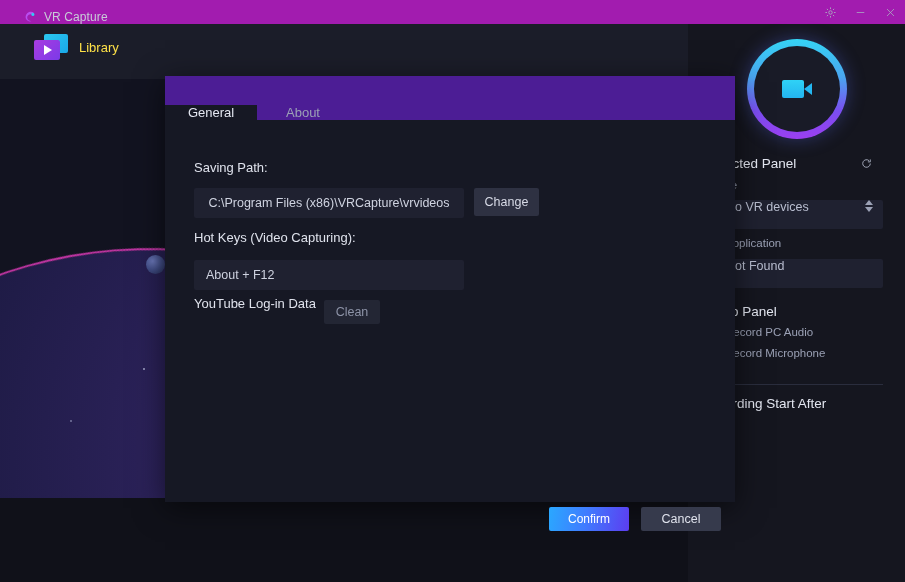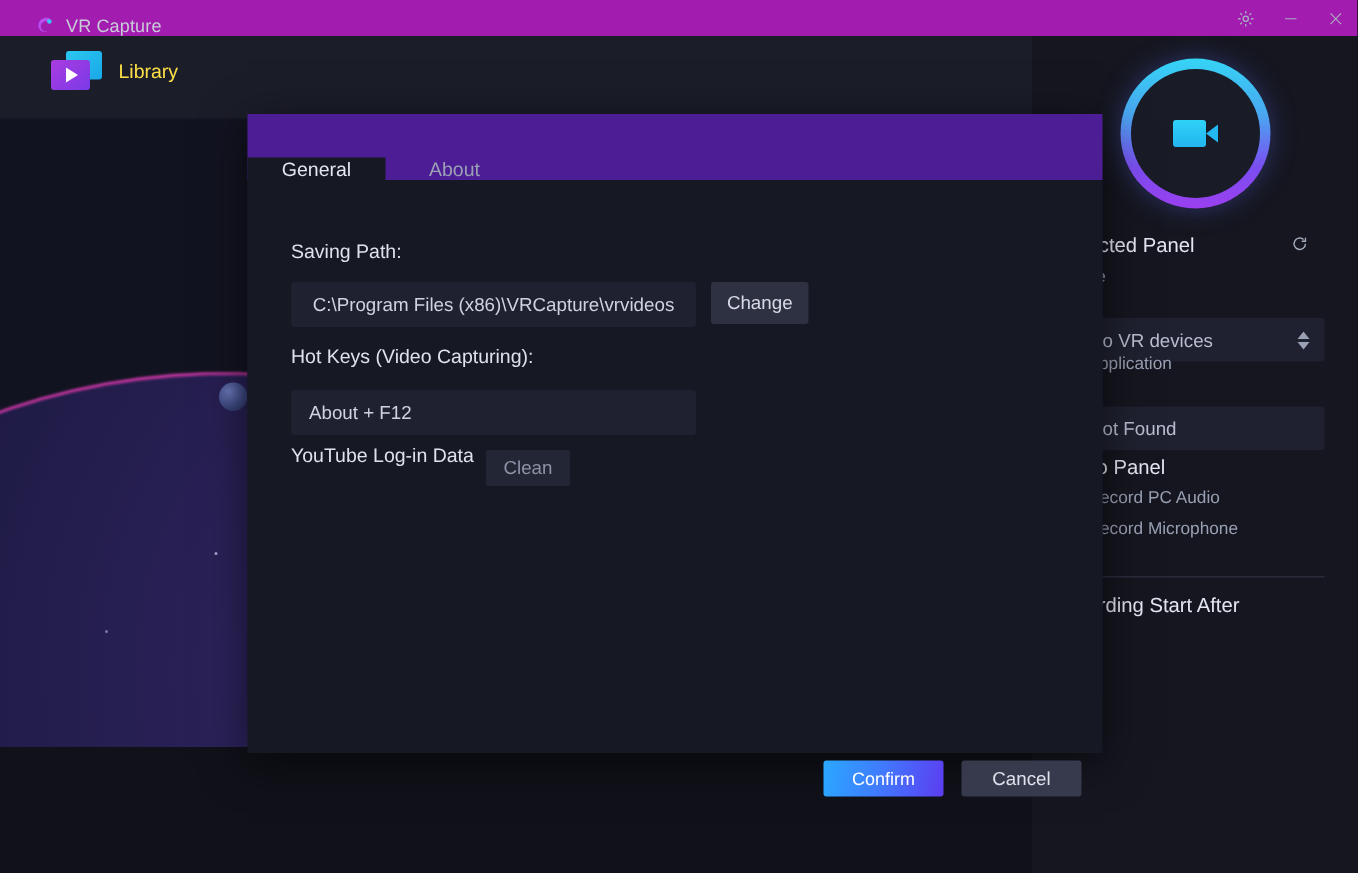--- a/index.html
+++ b/index.html
@@ -105,22 +105,22 @@
   .cam { position: relative; width: 30px; height: 18px; }
   .cam .body { position: absolute; left: 0; top: 0; width: 22px; height: 18px; border-radius: 2px;
     background: linear-gradient(180deg,#2fd2f6 0%, #23b5f0 100%); }
   .cam .lens { position: absolute; right: 0; top: 3px; width: 0; height: 0;
     border-right: 8px solid #24b8f2; border-top: 6px solid transparent; border-bottom: 6px solid transparent; }
 
   .rp-sec-title { position: absolute; font-size: 13.5px; color: #e3e6f0; }
   .rp-sub { position: absolute; font-size: 11.5px; color: #9aa0b4; }
   .rp-field {
     position: absolute; background: #1f2130; border-radius: 2px;
-    display: flex; align-items: center; padding: 0 10px;
-    font-size: 12.5px; color: #b9bed0; margin-top: 12px;
+    display: flex; align-items: flex-start; padding: 0 10px;
+    font-size: 12.5px; color: #b9bed0;
   }
   .rp-spin { margin-left: auto; display: flex; flex-direction: column; gap: 2px; }
   .rp-spin i {
     width: 0; height: 0; border-left: 4px solid transparent; border-right: 4px solid transparent;
   }
   .rp-spin i.up { border-bottom: 5px solid #9ba1b5; }
   .rp-spin i.dn { border-top: 5px solid #9ba1b5; }
   .rp-refresh { position: absolute; right: 32px; top: 132px; color: #a9aec0; }
   .rp-check { position: absolute; font-size: 11.5px; color: #9aa0b4; }
   .rp-divider { position: absolute; height: 1px; background: #2a2d3d; }

